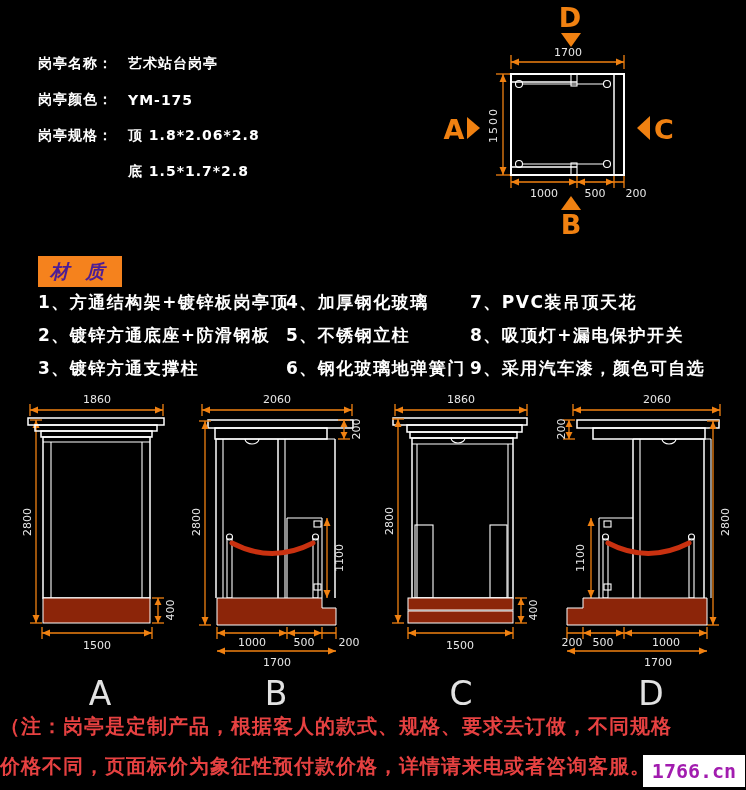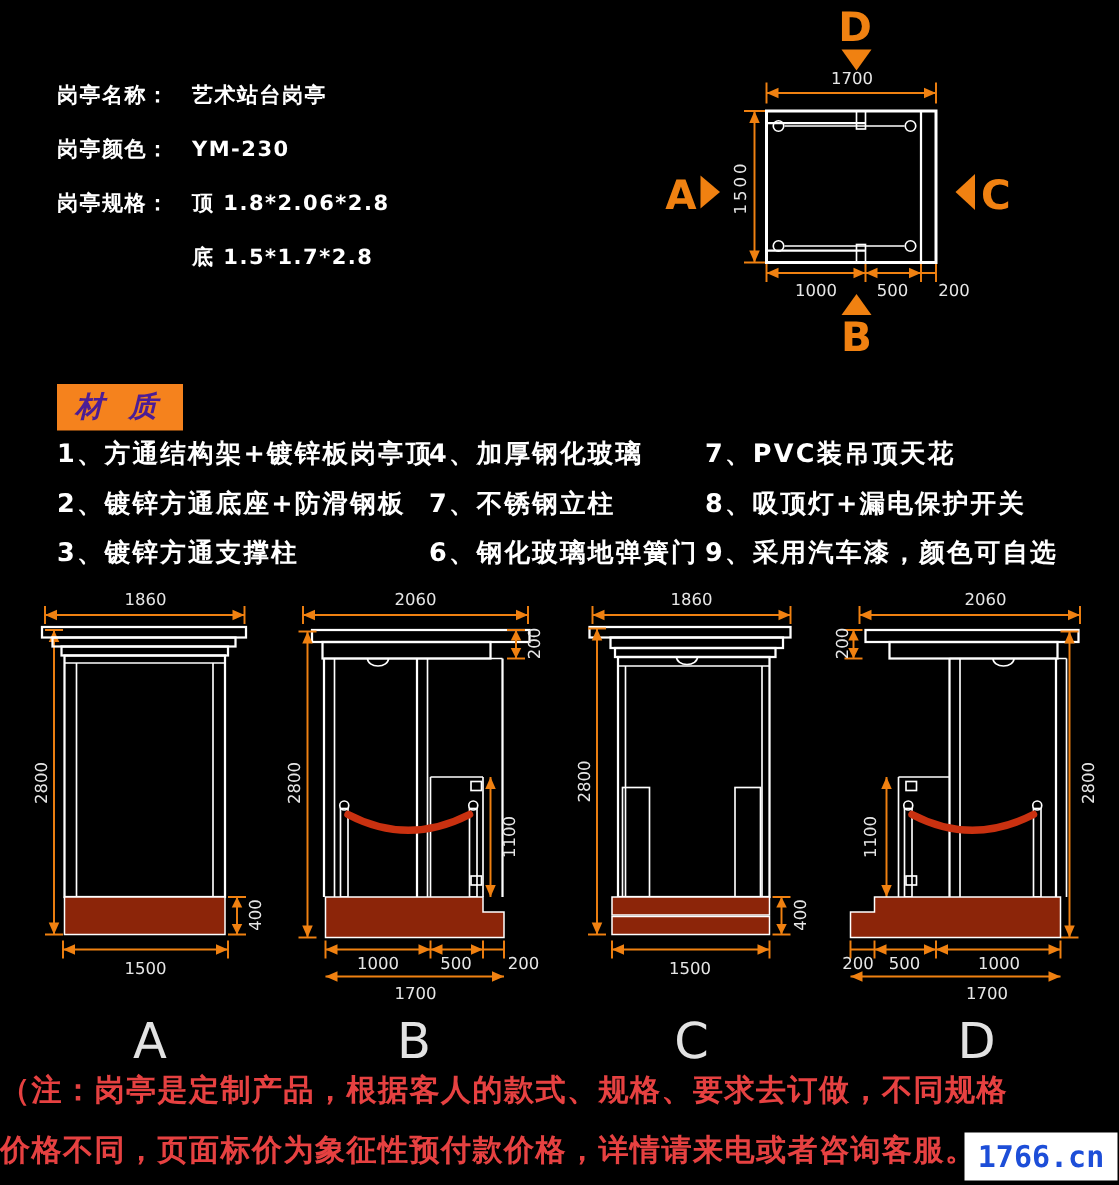--- a/index.html
+++ b/index.html
@@ -33,36 +33,36 @@
   .dim-t{fill:var(--dimtext);font-size:11px;font-family:"DejaVu Sans",sans-serif;}
   .base{fill:var(--brick);stroke:#fff;stroke-width:1;}
   .rope{stroke:var(--rope);stroke-width:5;fill:none;stroke-linecap:round;}
   .plan-letter{fill:var(--orange);font-size:27px;font-weight:bold;font-family:"DejaVu Sans",sans-serif;}
   .elev{position:absolute;}
   .elev-label{text-align:center;color:#E2E2E2;font-size:33px;margin-top:2px;}
   
   .note{position:absolute;left:0;top:706px;width:746px;color:var(--note);
         font-weight:bold;font-size:20px;line-height:40px;letter-spacing:1px;}
   .watermark{position:absolute;left:643px;top:755px;width:102px;height:32px;background:#fff;
-             color:#1d4ed8;font-family:"DejaVu Sans Mono","Liberation Mono",monospace;
+             color:#a21caf;font-family:"DejaVu Sans Mono","Liberation Mono",monospace;
              font-weight:bold;font-size:20px;display:flex;align-items:center;justify-content:center;}
 </style>
 </head>
 <body>
 
 <div class="stage">
 
   <div class="info">
     <div class="info-row">
       <span class="info-label">岗亭名称：</span>
       <span class="info-value">艺术站台岗亭</span>
     </div>
     <div class="info-row">
       <span class="info-label">岗亭颜色：</span>
-      <span class="info-value">YM-230</span>
+      <span class="info-value">YM-175</span>
     </div>
     <div class="info-row">
       <span class="info-label">岗亭规格：</span>
       <span class="info-value">顶 1.8*2.06*2.8</span>
     </div>
     <div class="info-row">
       <span class="info-label"></span>
       <span class="info-value">底 1.5*1.7*2.8</span>
     </div>
   </div>
@@ -120,21 +120,21 @@
   </svg>
 
   <div class="mat-badge">材 质</div>
   <div class="mat-col" style="left:38px;">
     <div class="mat-item">1、方通结构架+镀锌板岗亭顶</div>
     <div class="mat-item">2、镀锌方通底座+防滑钢板</div>
     <div class="mat-item">3、镀锌方通支撑柱</div>
   </div>
   <div class="mat-col" style="left:286px;">
     <div class="mat-item">4、加厚钢化玻璃</div>
-    <div class="mat-item">7、不锈钢立柱</div>
+    <div class="mat-item">5、不锈钢立柱</div>
     <div class="mat-item">6、钢化玻璃地弹簧门</div>
   </div>
   <div class="mat-col" style="left:470px;">
     <div class="mat-item">7、PVC装吊顶天花</div>
     <div class="mat-item">8、吸顶灯+漏电保护开关</div>
     <div class="mat-item">9、采用汽车漆，颜色可自选</div>
   </div>
 
   <div class="elev" style="left:15px;top:388px;width:170px;">
     <svg width="170" height="284" viewBox="0 0 170 284">

